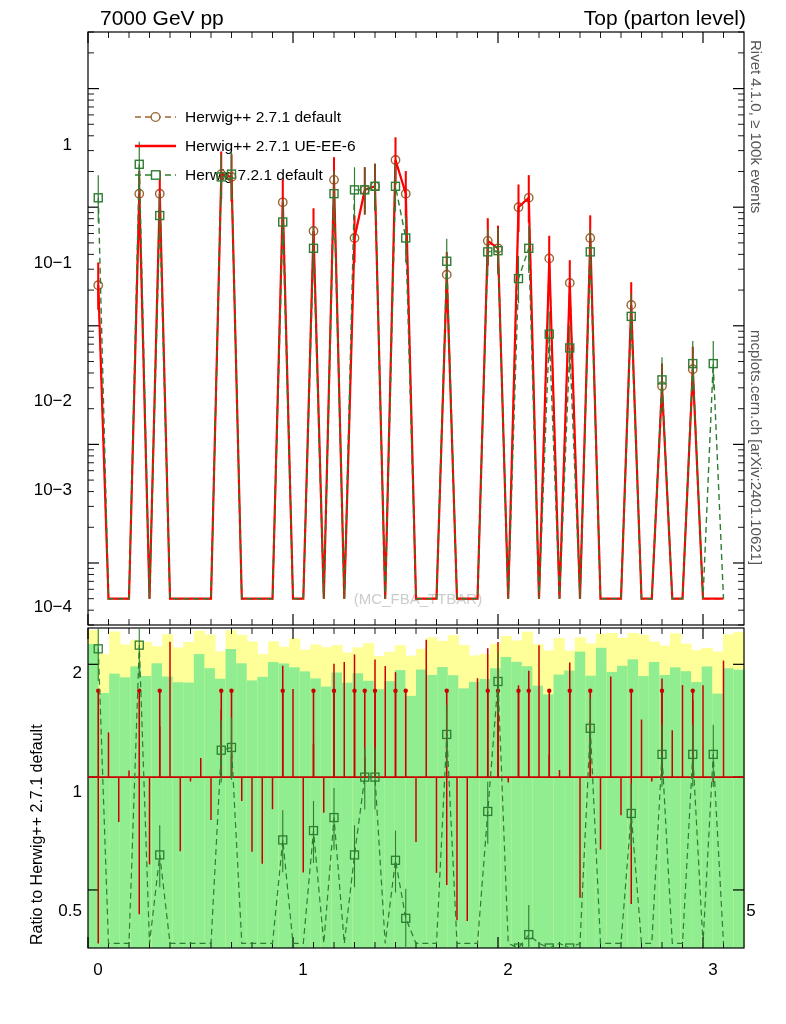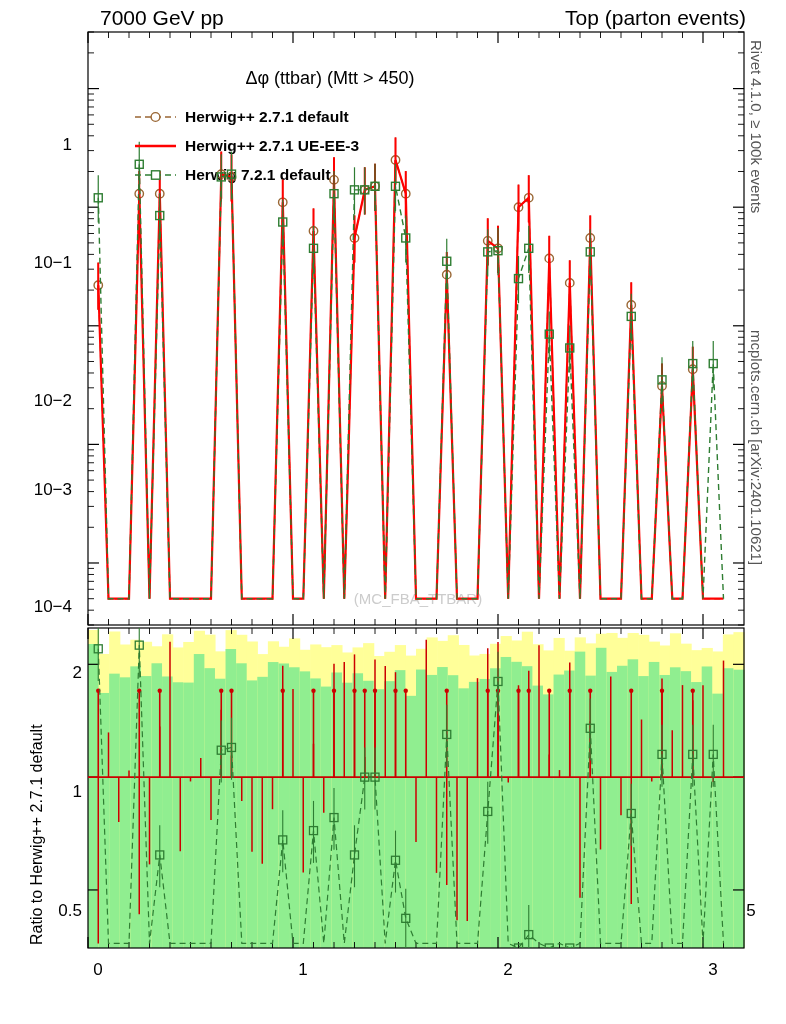--- a/index.html
+++ b/index.html
@@ -5,41 +5,40 @@
   html,body{margin:0;padding:0;background:#ffffff;}
   body{width:786px;height:1024px;font-family:"Liberation Sans",sans-serif;color:#000;}
   #root{position:relative;width:786px;height:1024px;}
   .txt{position:absolute;white-space:nowrap;}
   .hdr{font-size:21px;}
   .rot{transform-origin:0 0;}
   .axlabel{font-size:17px;}
   .ticklabel{font-size:17px;}
   .sidelabel{font-size:15px;fill:#555555;color:#555555;}
   svg{position:absolute;left:0;top:0;}
-  .legtext{font-size:15.5px;font-weight:bold;}
+  .legtext{font-size:15.5px;}
 </style>
 </head>
 <body>
 
 <div id="root">
 
   <div class="txt hdr" style="left:100px;top:6px;">7000 GeV pp</div>
-  <div class="txt hdr" style="right:40px;top:6px;">Top (parton events)</div>
+  <div class="txt hdr" style="right:40px;top:6px;">Top (parton level)</div>
 
   <div class="txt sidelabel rot" style="left:765px;top:40px;transform:rotate(90deg);color:#555;">Rivet 4.1.0, ≥ 100k events</div>
   <div class="txt sidelabel rot" style="left:765px;top:330px;transform:rotate(90deg);color:#555;">mcplots.cern.ch [arXiv:2401.10621]</div>
 
   <div class="txt axlabel rot" style="left:28px;top:945px;transform:rotate(-90deg);font-size:16px;">Ratio to Herwig++ 2.7.1 default</div>
 
-  <div class="txt" style="left:330px;top:68px;font-size:18px;transform:translateX(-50%);">Δφ (ttbar) (Mtt &gt; 450)</div>
 
   <div class="txt" style="left:418px;top:590px;font-size:15px;color:#cccccc;transform:translateX(-50%);">(MC_FBA_TTBAR)</div>
 
   <div class="txt legtext" style="left:185px;top:108px;">Herwig++ 2.7.1 default</div>
-  <div class="txt legtext" style="left:185px;top:137px;">Herwig++ 2.7.1 UE-EE-3</div>
+  <div class="txt legtext" style="left:185px;top:137px;">Herwig++ 2.7.1 UE-EE-6</div>
   <div class="txt legtext" style="left:185px;top:166px;">Herwig 7.2.1 default</div>
 
   <div class="txt ticklabel" style="left:72px;top:135px;text-align:right;transform:translateX(-100%);">1</div>
   <div class="txt ticklabel" style="left:72px;top:253px;text-align:left;transform:translateX(-100%);">10−1</div>
   <div class="txt ticklabel" style="left:72px;top:371px;text-align:right;transform:translateX(-100%);margin-top:20px;">10−2</div>
   <div class="txt ticklabel" style="left:72px;top:480px;text-align:right;transform:translateX(-100%);">10−3</div>
   <div class="txt ticklabel" style="left:72px;top:597px;text-align:center;transform:translateX(-100%);">10−4</div>
 
   <div class="txt ticklabel" style="left:82px;top:663px;transform:translateX(-100%);">2</div>
   <div class="txt ticklabel" style="left:82px;top:782px;transform:translateX(-100%);">1</div>

